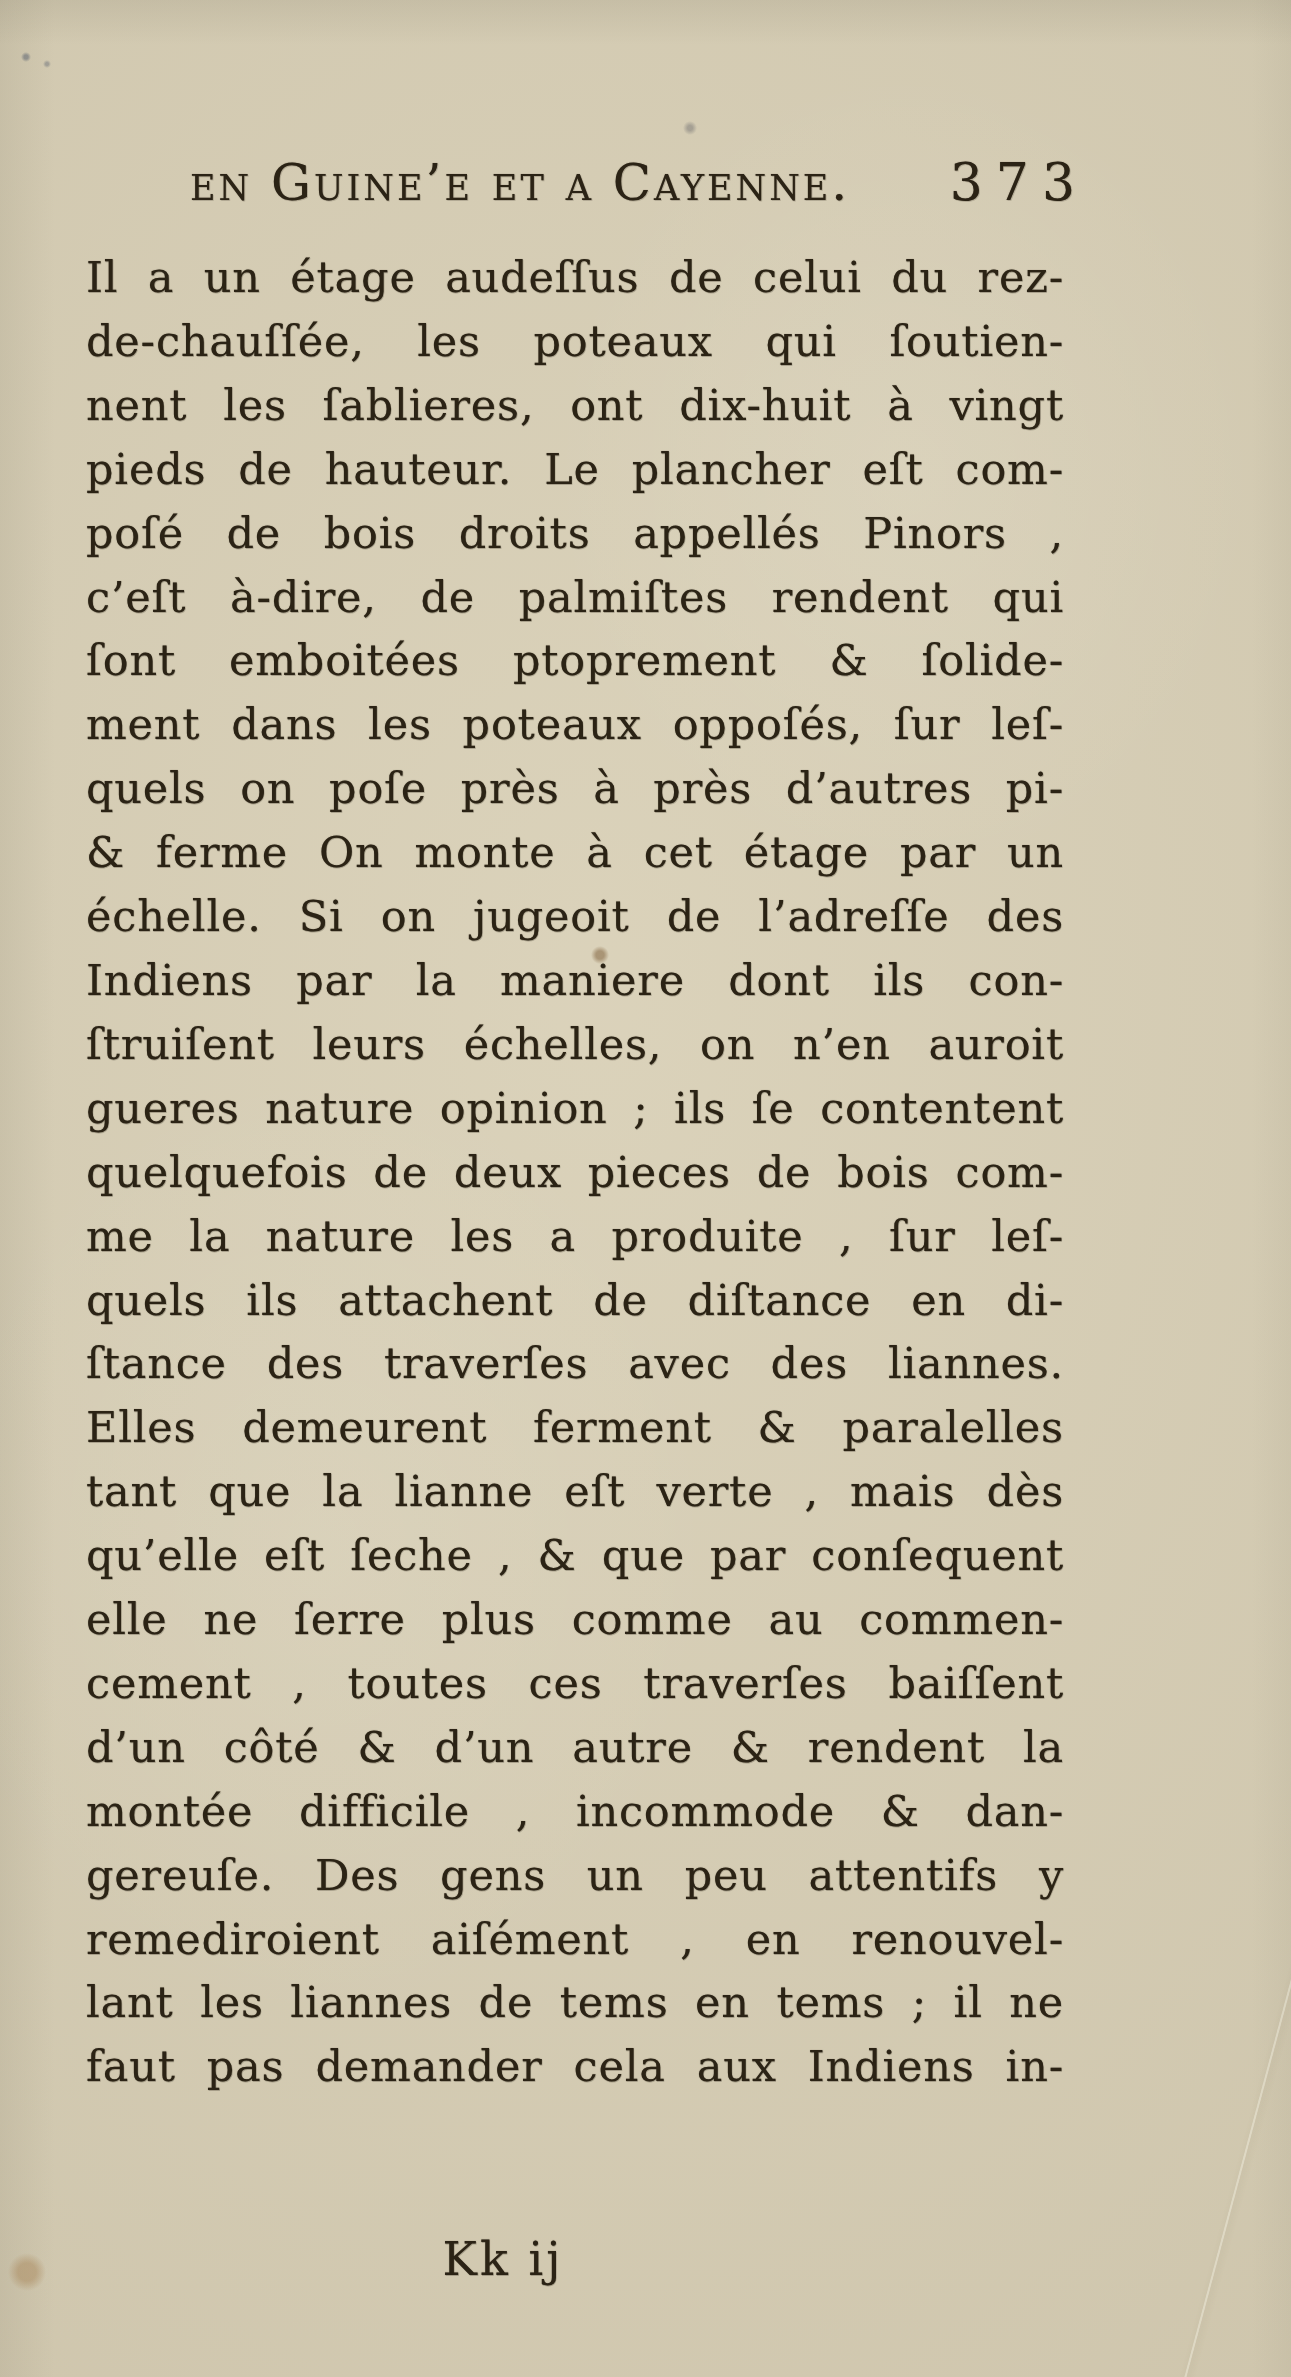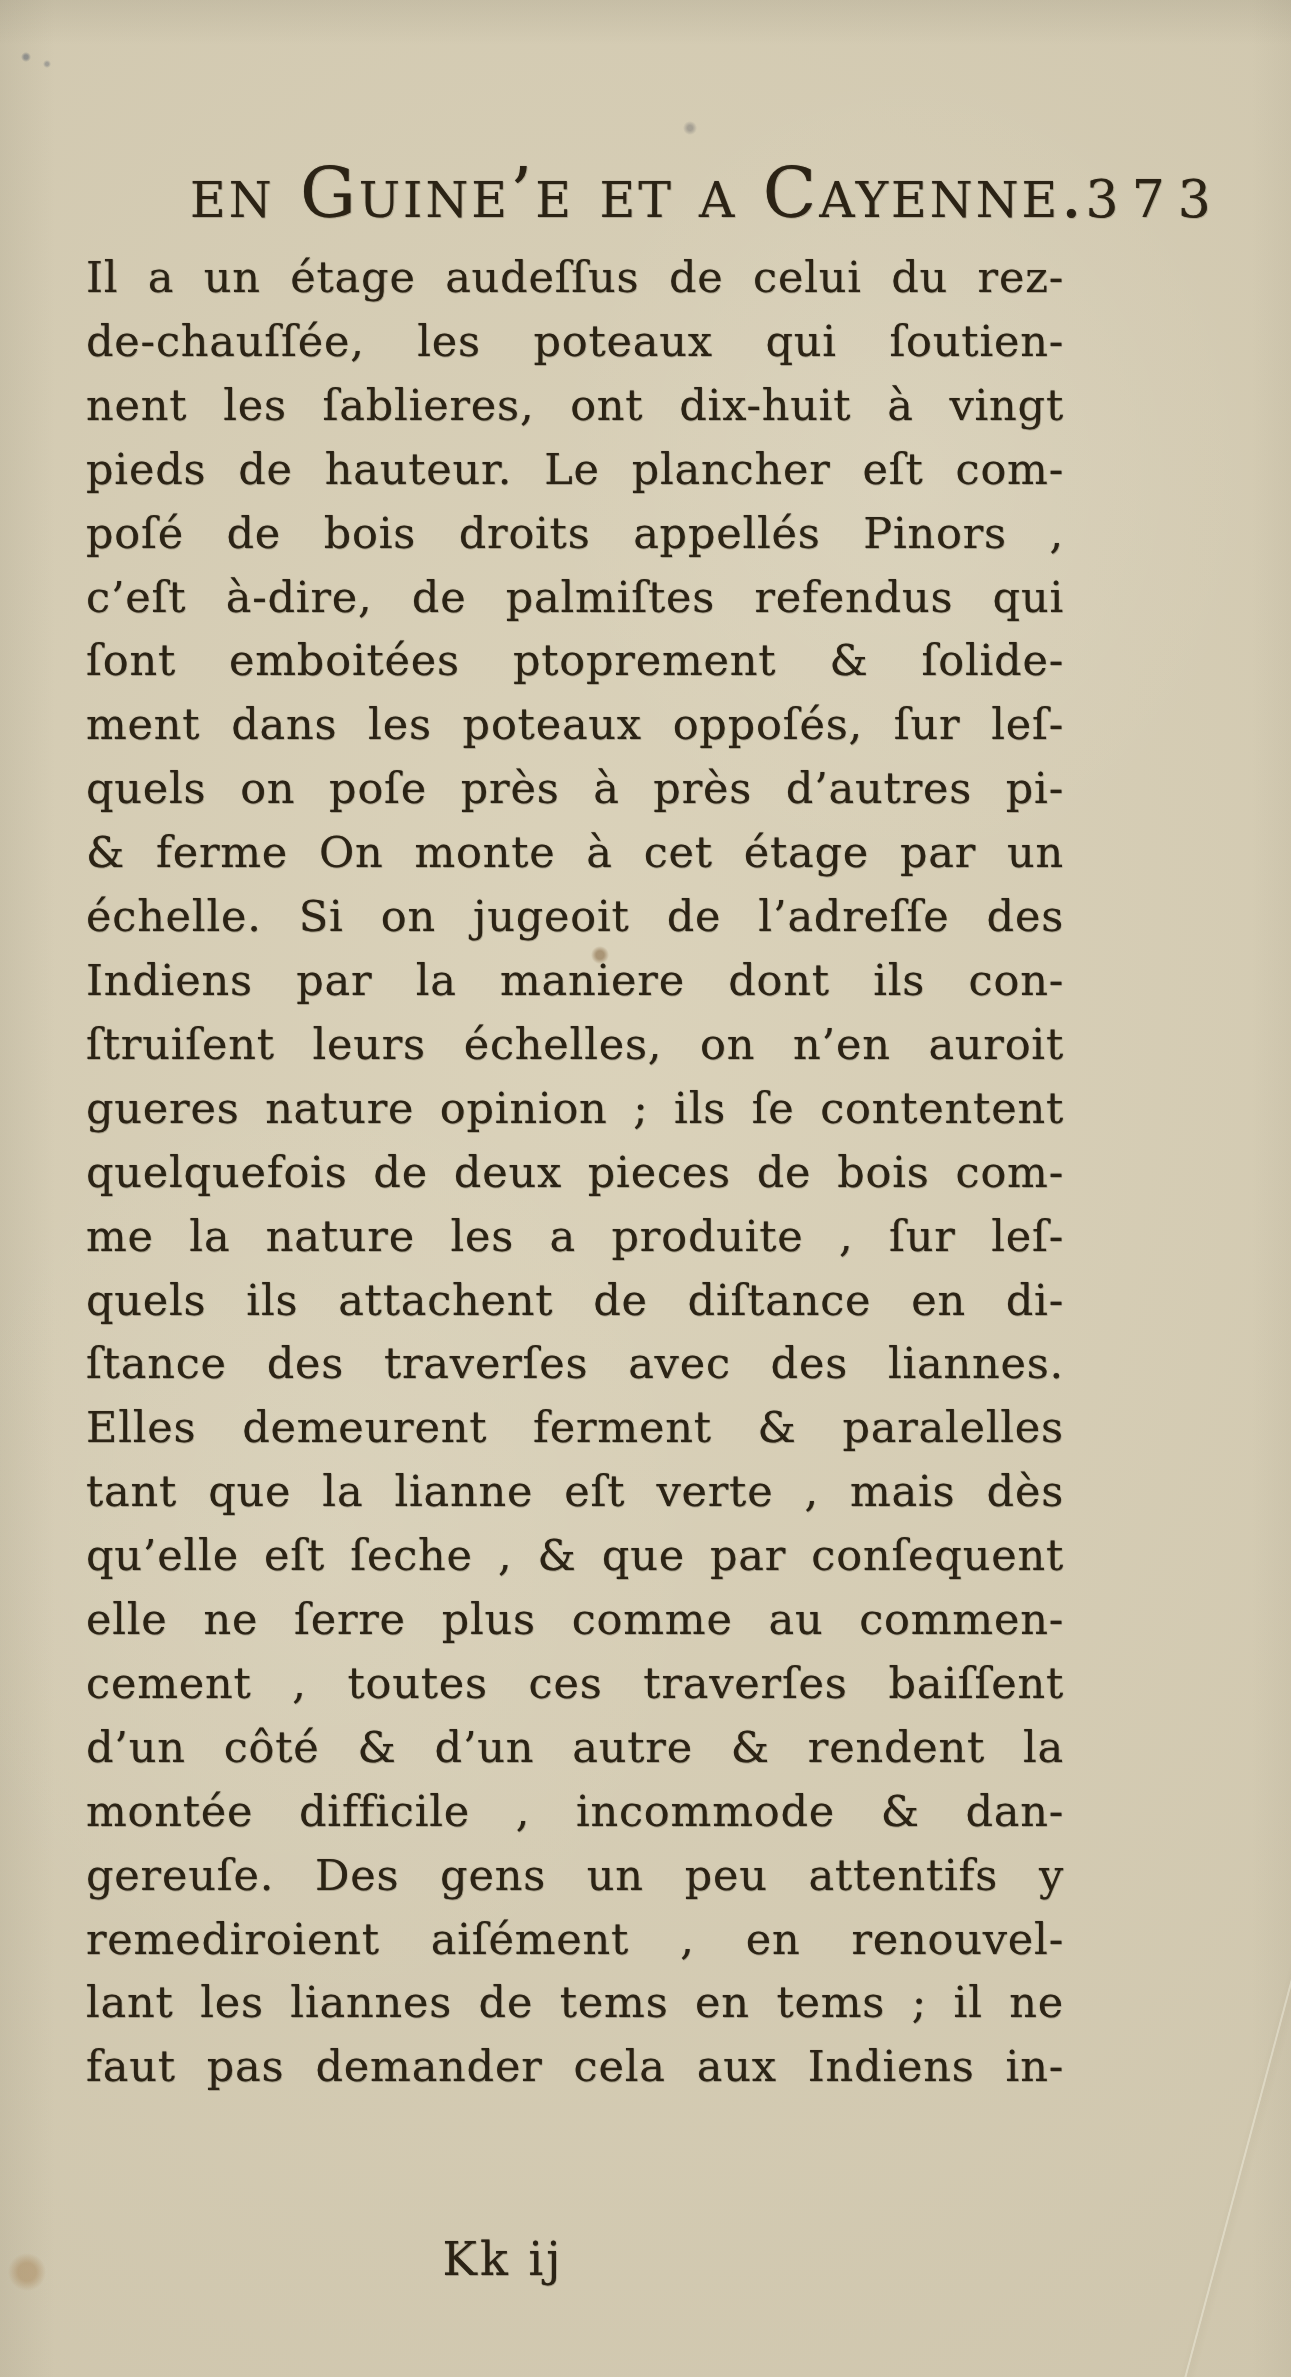--- a/index.html
+++ b/index.html
@@ -51,21 +51,21 @@
     top: 152px;
     left: 86px;
     width: 989px;
     display: flex;
     align-items: baseline;
     justify-content: space-between;
   }
   .running-title {
     margin-left: 104px;
     font-variant: small-caps;
-    font-size: 70px;
+    font-size: 50px;
     letter-spacing: 3px;
     white-space: nowrap;
     text-shadow: 0 0 1px rgba(43,35,21,0.55), 1px 1px 0 rgba(43,35,21,0.15);
   }
   .page-number {
     font-size: 52px;
     letter-spacing: 13px;
     margin-right: -13px;
     text-shadow: 0 0 1px rgba(43,35,21,0.55), 1px 1px 0 rgba(43,35,21,0.15);
   }
@@ -108,21 +108,21 @@
     <div class="running-title">en Guine’e et a Cayenne.</div>
     <div class="page-number">373</div>
   </div>
 
   <div class="text-body">
       <div class="text-line">Il a un étage audeſſus de celui du rez-</div>
       <div class="text-line">de-chauſſée, les poteaux qui ſoutien-</div>
       <div class="text-line">nent les ſablieres, ont dix-huit à vingt</div>
       <div class="text-line">pieds de hauteur. Le plancher eſt com-</div>
       <div class="text-line">poſé de bois droits appellés Pinors ,</div>
-      <div class="text-line">c’eſt à-dire, de palmiſtes refendus qui</div>
+      <div class="text-line">c’eſt à-dire, de palmiſtes rendent qui</div>
       <div class="text-line">ſont emboitées ptoprement &amp; ſolide-</div>
       <div class="text-line">ment dans les poteaux oppoſés, ſur leſ-</div>
       <div class="text-line">quels on poſe près à près d’autres pi-</div>
       <div class="text-line">&amp; ferme On monte à cet étage par un</div>
       <div class="text-line">échelle. Si on jugeoit de l’adreſſe des</div>
       <div class="text-line">Indiens par la maniere dont ils con-</div>
       <div class="text-line">ſtruiſent leurs échelles, on n’en auroit</div>
       <div class="text-line">gueres nature opinion ; ils ſe contentent</div>
       <div class="text-line">quelquefois de deux pieces de bois com-</div>
       <div class="text-line">me la nature les a produite , ſur leſ-</div>

